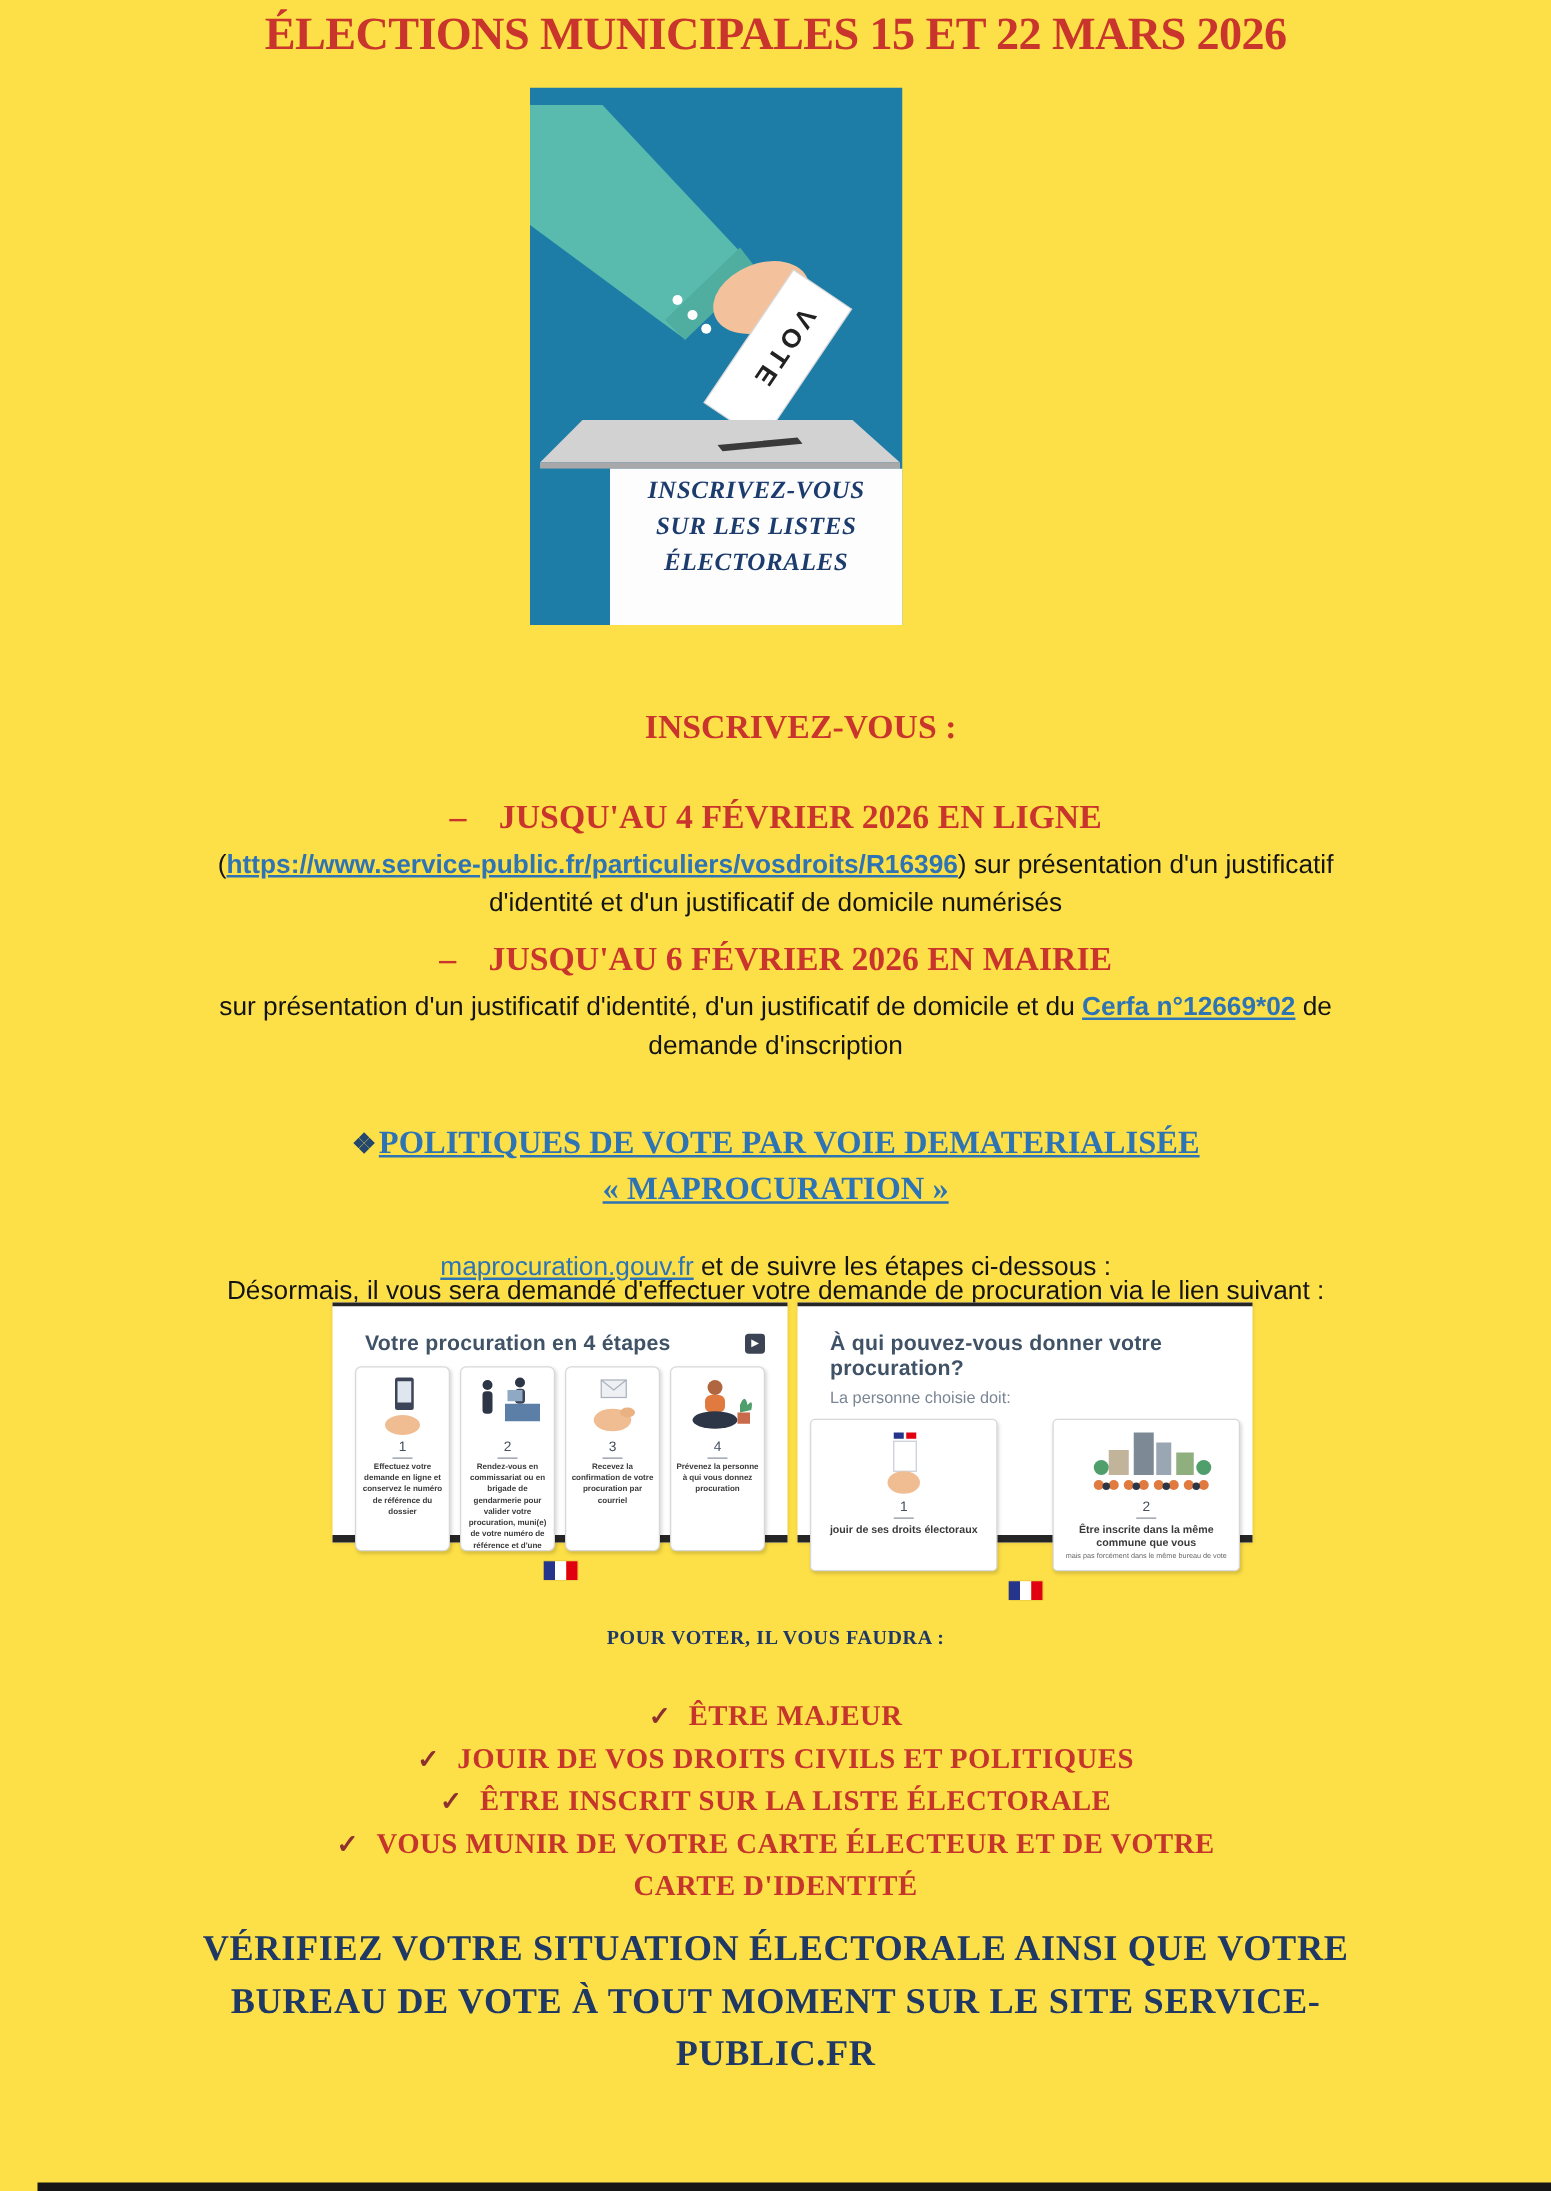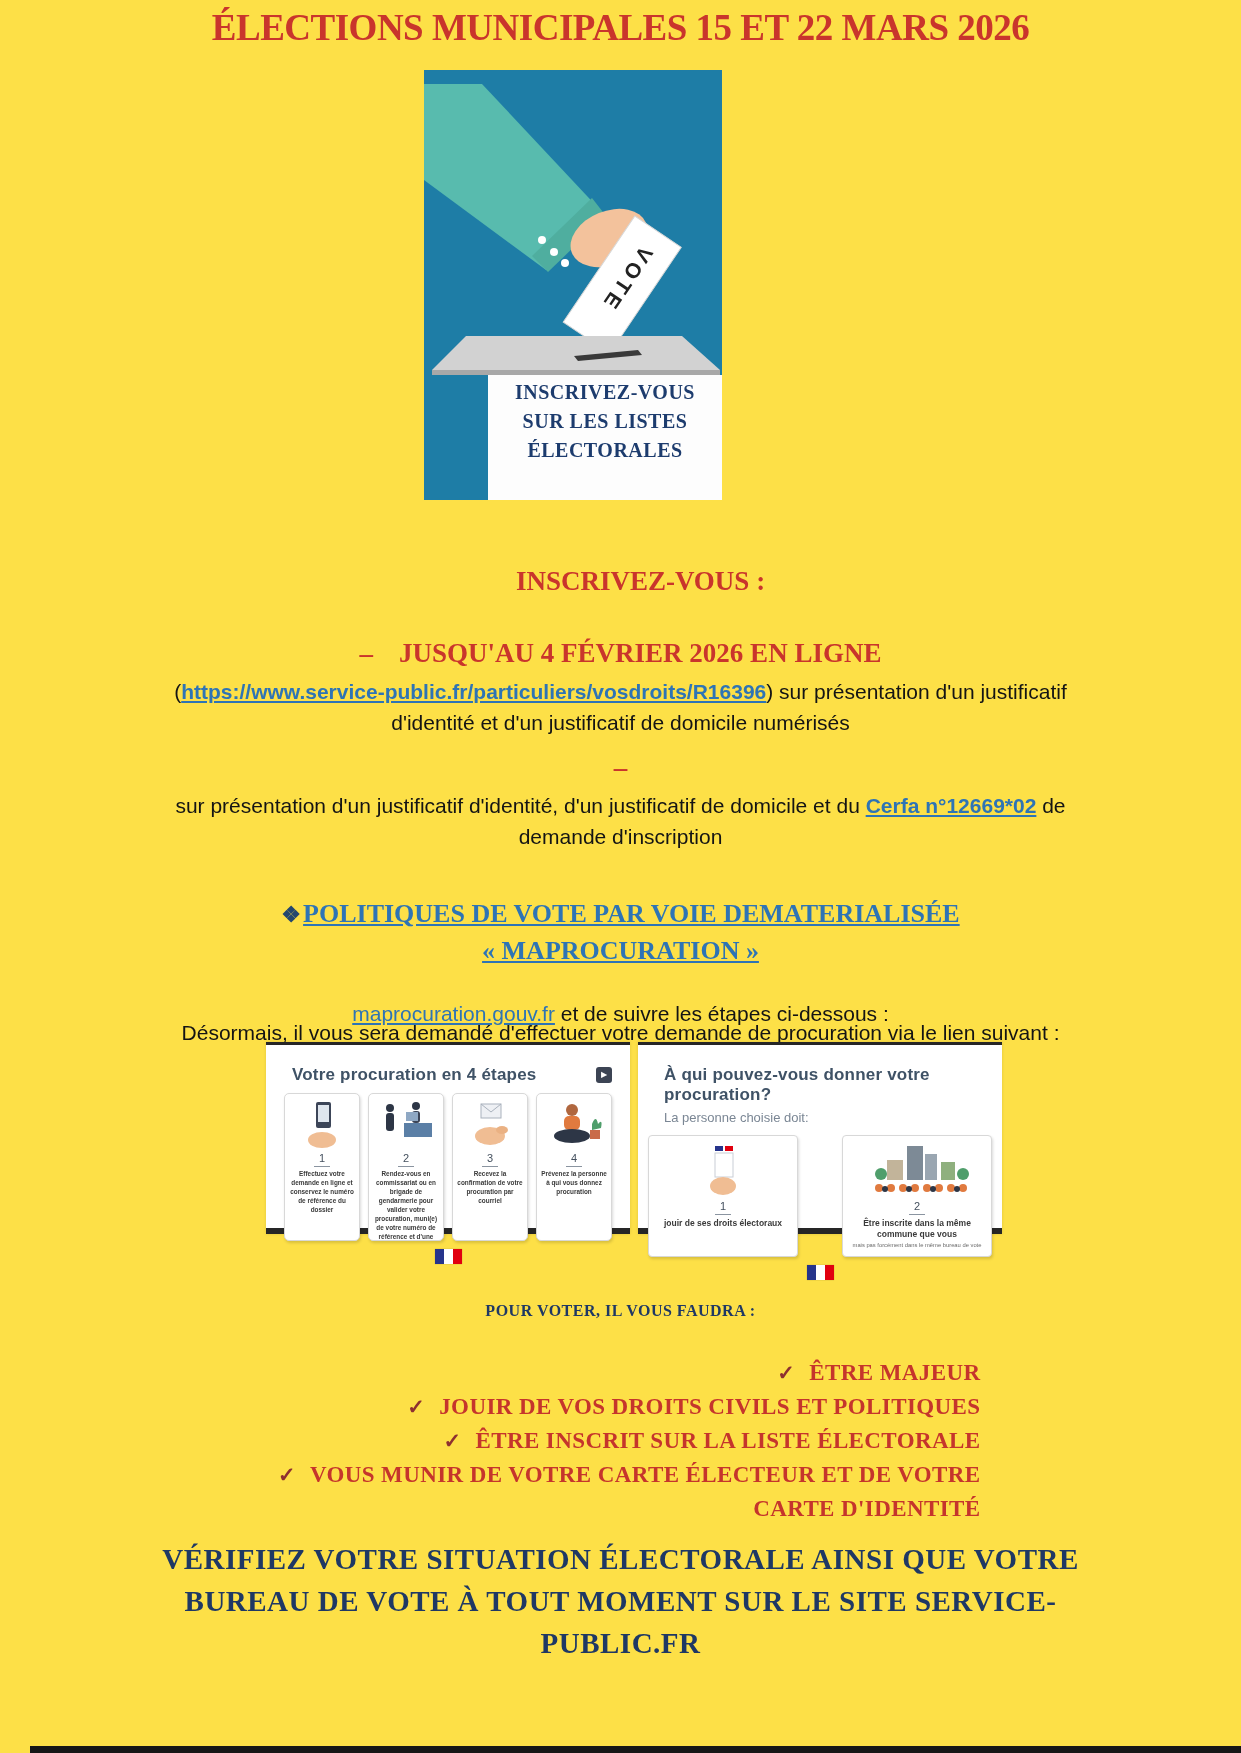--- a/index.html
+++ b/index.html
@@ -40,21 +40,21 @@
     position:absolute;left:0;width:100%;text-align:center;
     font-family:"Liberation Serif",serif;font-weight:bold;font-size:16px;color:#1f3864;
     letter-spacing:0.5px;
   }
   
   .hero{position:absolute;top:70px;left:424px;width:298px;height:430px;}
   .hero svg{display:block;}
   .hero-caption{
     position:absolute;left:64px;top:308px;width:234px;text-align:center;
     font-family:"Liberation Serif",serif;font-weight:bold;font-size:20px;
-    line-height:29px;color:#1d3c6e;letter-spacing:0.5px;
+    line-height:29px;color:#1d3c6e;letter-spacing:0.5px;font-style:italic;
   }
   
   .infographic{position:absolute;top:1042px;left:266px;width:736px;height:192px;display:flex;gap:8px;}
   .panel{
     background:#ffffff;flex:1;position:relative;
     border-top:3px solid #262626;border-bottom:6px solid #262626;
     box-shadow:0 0 3px rgba(0,0,0,0.12);
   }
   .panel-title{
     margin:20px 0 0 26px;font-size:17px;font-weight:bold;color:#3f5266;letter-spacing:0.2px;
@@ -82,21 +82,21 @@
     background:#3c4454;color:#fff;font-size:8px;line-height:16px;text-align:center;
   }
   .flag{display:flex;width:27px;height:15px;margin:8px auto 0 auto;box-shadow:0 0 1px rgba(0,0,0,.3);}
   .flag span{flex:1;}
   .flag .b{background:#26348b;}
   .flag .w{background:#ffffff;}
   .flag .r{background:#e1000f;}
   
   .checklist{
     position:absolute;top:1356px;left:50%;transform:translateX(-50%);width:720px;
-    text-align:right;font-family:"Liberation Serif",serif;font-weight:bold;font-size:23px;
+    text-align:center;font-family:"Liberation Serif",serif;font-weight:bold;font-size:23px;
     line-height:34px;color:#c5352c;letter-spacing:0.4px;
   }
   .check{color:#8e3030;margin-right:14px;font-size:21px;}
   
   .footer-text{
     position:absolute;top:1538px;left:50%;transform:translateX(-50%);width:1000px;
     text-align:center;font-family:"Liberation Serif",serif;font-weight:bold;font-size:29px;
     line-height:42px;color:#1f3864;letter-spacing:0.5px;
   }
   .scan-edge{position:absolute;left:30px;right:0;bottom:0;height:7px;background:#161616;}
@@ -153,20 +153,21 @@
     <span>–</span>
     <span>JUSQU'AU 4 FÉVRIER 2026 EN LIGNE</span>
   </div>
 
   <p class="body-par" style="top:676px;">
     <span>(</span><a class="doc-link bold-link">https://www.service-public.fr/particuliers/vosdroits/R16396</a><span>) sur présentation d'un justificatif d'identité et d'un justificatif de domicile numérisés</span>
   </p>
 
   <div class="red-line" style="top:752px;">
     <span>–</span>
+    <span>JUSQU'AU 6 FÉVRIER 2026 EN MAIRIE</span>
   </div>
 
   <p class="body-par" style="top:790px;">
     <span>sur présentation d'un justificatif d'identité, d'un justificatif de domicile et du </span><a class="doc-link bold-link">Cerfa n°12669*02</a><span> de demande d'inscription</span>
   </p>
 
   <div class="blue-heading" style="top:896px;">
     <span class="ornament">❖</span><span class="u">POLITIQUES DE VOTE PAR VOIE DEMATERIALISÉE</span><br>
     <span class="u">« MAPROCURATION »</span>
   </div>

